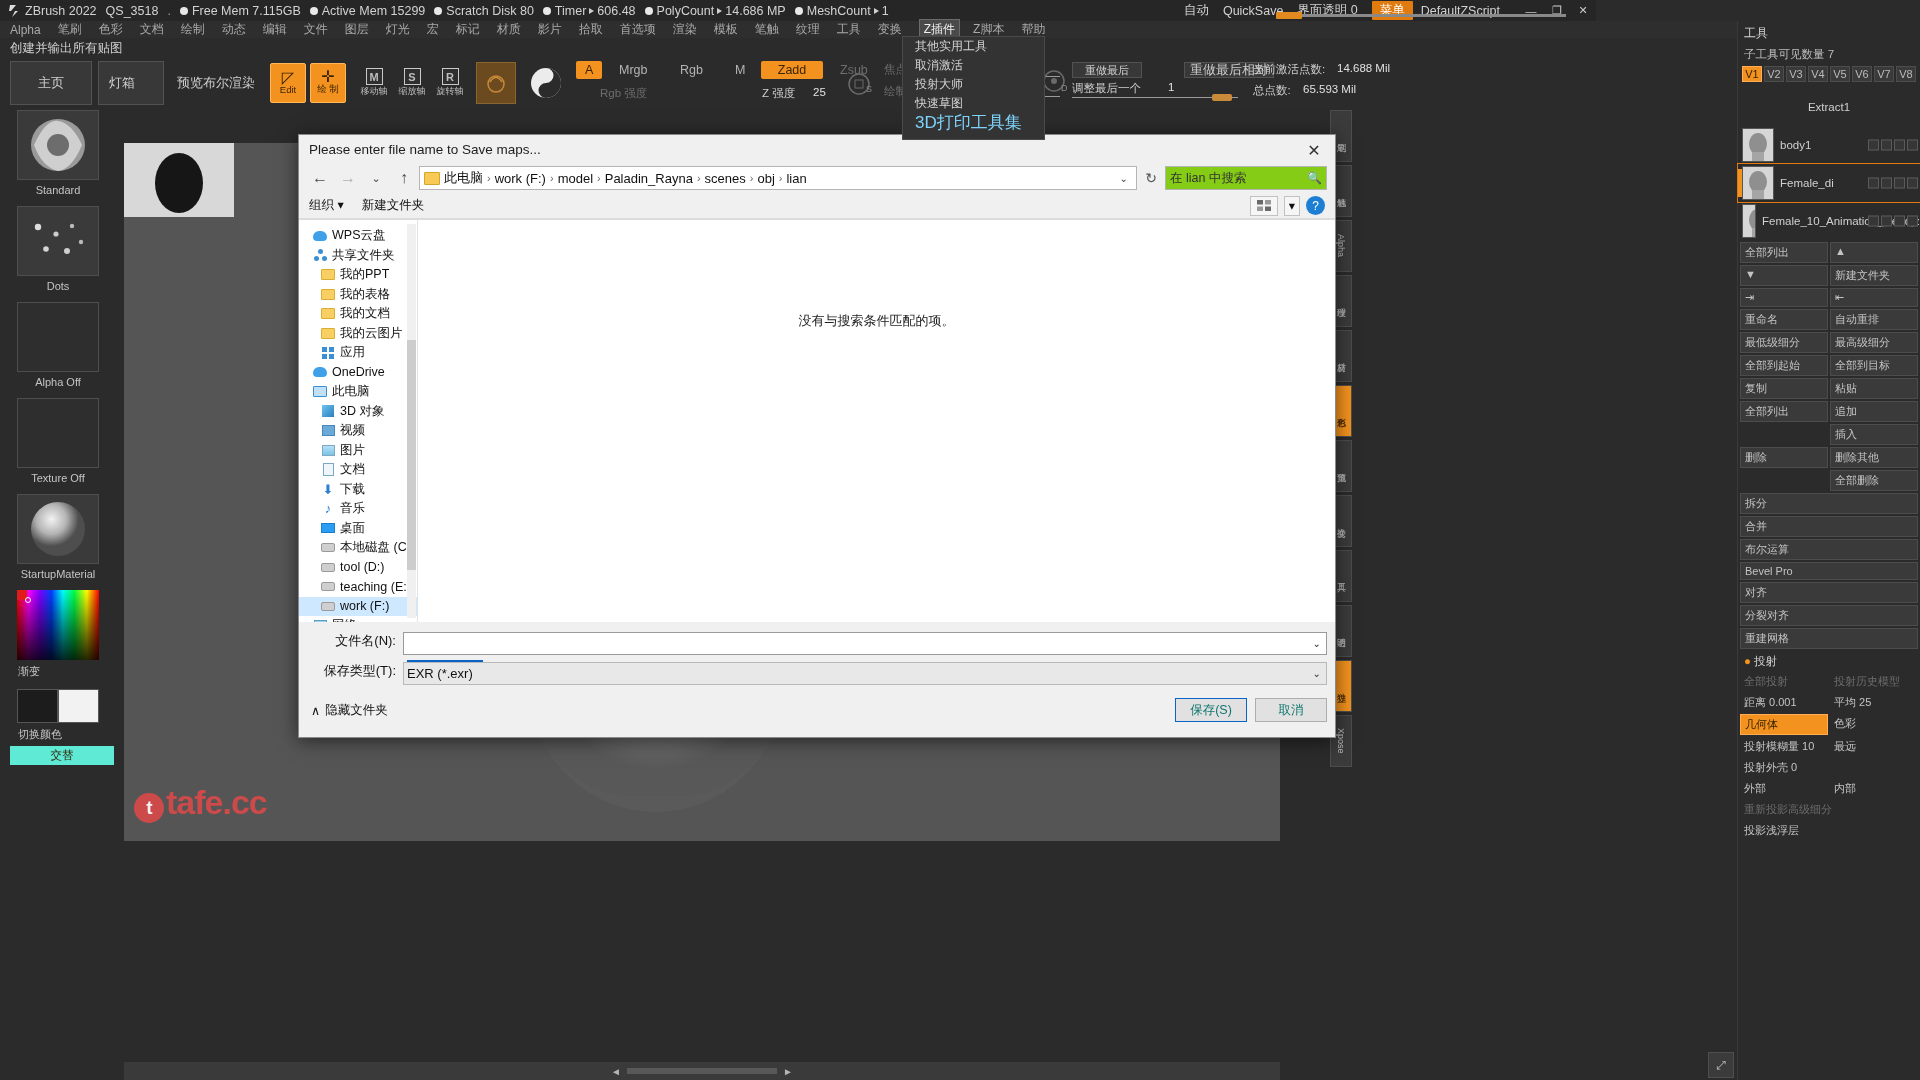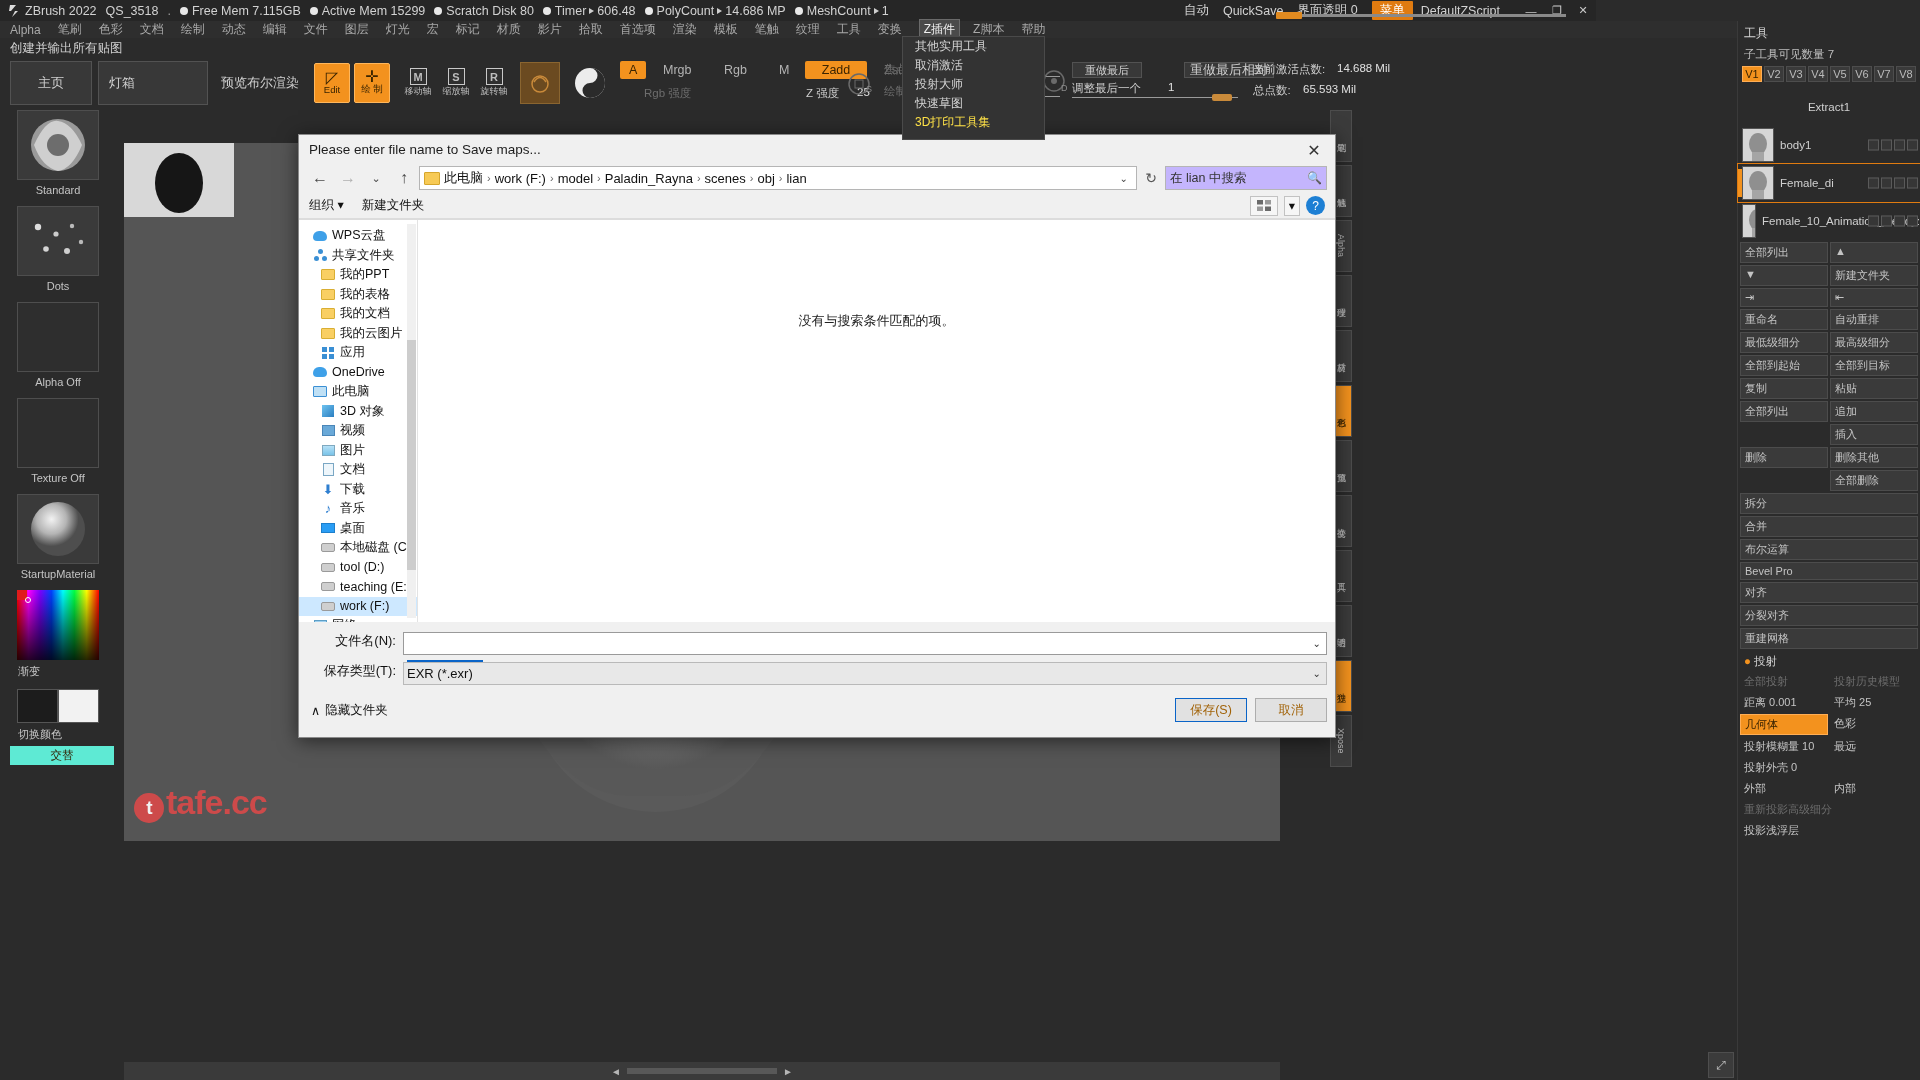--- a/index.html
+++ b/index.html
@@ -170,21 +170,21 @@
   .nav-arrow { width:26px;height:24px;display:flex;align-items:center;justify-content:center;color:#4a4a4a;font-size:16px;}
   .nav-arrow.dim { color:#b0b0b0; }
   .crumbbar {
     flex:1; height:24px; border:1px solid #b5b5b5; background:#fff; display:flex; align-items:center;
     padding:0 4px; font-size:13px; color:#111; gap:2px;
   }
   .crumb-sep { color:#666; margin:0 4px; font-size:11px;}
   .crumb-ico { width:16px;height:13px;background:#f7ca55;border:1px solid #d6a62c;border-radius:1px; margin-right:2px;}
   .crumb-chev { margin-left:auto; color:#444; font-size:10px; padding-right:4px;}
   .nav-refresh { width:24px;height:24px;display:flex;align-items:center;justify-content:center;color:#555;font-size:14px;}
-  .searchbox { width:162px; height:24px; border:1px solid #b5b5b5; background:#c4b5fd; display:flex; align-items:center; padding:0 4px; font-size:12.5px; color:#333;}
+  .searchbox { width:162px; height:24px; border:1px solid #b5b5b5; background:#84cc16; display:flex; align-items:center; padding:0 4px; font-size:12.5px; color:#333;}
   .search-ico { margin-left:auto; color:#555; font-size:12px;}
   .toolbar2 { display:flex; align-items:center; height:26px; padding:0 10px; gap:18px; font-size:12.5px; color:#111; border-bottom:1px solid #dcdcdc;}
   .t2-right { margin-left:auto; display:flex; align-items:center; gap:6px;}
   .viewbtn { width:28px;height:20px;border:1px solid #c2c2c2;background:#f6f6f6;display:flex;align-items:center;justify-content:center;}
   .helpbtn { width:19px;height:19px;border-radius:50%;background:#1d7fd4;color:#fff;font-size:12px;display:flex;align-items:center;justify-content:center;}
   .dlg-body { display:flex; height:403px; background:#fff; border-top:1px solid #dcdcdc;}
   .dlg-side { width:118px; background:#fff; overflow:hidden; position:relative; padding-top:6px; }
   .side-item { display:flex; align-items:center; height:19.5px; padding-left:14px; font-size:12.5px; color:#111; white-space:nowrap;}
   .side-item.indent { padding-left:22px; }
   .side-item.sel { background:#cde8ff; }
@@ -197,21 +197,21 @@
   .form-row { display:flex; height:24px; margin-bottom:6px; padding-right:8px;}
   .form-label { width:104px; text-align:right; font-size:13px; color:#111; padding-right:7px;}
   .form-field { flex:1; height:23px; border:1px solid #9a9a9a; background:#fff; display:flex; align-items:center; padding:0 3px; font-size:13px; position:relative;}
   .form-field.gray { background:#e8e8e8; border-color:#b9b9b9;}
   .fname-sel { background:#0a64c8; color:#fff; padding:0 1px;margin-top:48px; }
   .fld-chev { position:absolute; right:5px; color:#333; font-size:10px; }
   .dlg-footer { display:flex; align-items:center; padding:6px 8px 0 12px; }
   .hidefolders { font-size:12.5px; color:#111; display:flex; align-items:center; gap:5px;}
   .foot-btns { margin-left:auto; display:flex; gap:8px; }
   .btn {
-    width:72px; height:24px; font-size:12.5px; border:1px solid #adadad; background:#e1e1e1; color:#a16207;
+    width:72px; height:24px; font-size:12.5px; border:1px solid #adadad; background:#e1e1e1; color:#0f766e;
     display:flex;align-items:center;justify-content:center;
   }
   .btn.primary { border:1px solid #0a64c8; background:#e1e1e1; }
   
   .ico-cloud { width:14px;height:10px;background:#3ea0e8;border-radius:6px 6px 4px 4px;}
   .ico-share { width:13px;height:13px;position:relative;}
   .ico-share i { position:absolute;width:5px;height:5px;background:#3a8fd4;border-radius:50%;}
   .ico-folder { width:14px;height:11px;background:#f9cf63;border:1px solid #d9ae33; border-radius:1px;}
   .ico-apps { width:12px;height:12px;display:grid;grid-template-columns:1fr 1fr;gap:1.5px;}
   .ico-apps i { background:#3a8fd4; }
@@ -297,21 +297,21 @@
       <span class="m">变换</span>
       <span class="m active">Z插件</span>
       <span class="m">Z脚本</span>
       <span class="m">帮助</span>
     </div>
 
   <div class="hintline">创建并输出所有贴图</div>
 
   <div class="toolbar">
     <div class="tb-box" style="width:82px">主页</div>
-    <div class="tb-box" style="width:110px;justify-content:flex-start;padding-left:10px">灯箱</div>
+    <div class="tb-box" style="width:66px;justify-content:flex-start;padding-left:10px">灯箱</div>
     <div class="tb-flat" style="width:92px">预览布尔渲染</div>
 
     <div class="tb-orange">
       <span class="g">◸</span>
       <span>Edit</span>
     </div>
     <div class="tb-orange" style="margin-right:10px">
       <span class="g">✛</span>
       <span>绘 制</span>
     </div>
@@ -394,21 +394,21 @@
   <span style="position:absolute;left:1253px;top:62px;font-size:11.5px;color:#cfcfcf">当前激活点数:</span>
   <span style="position:absolute;left:1337px;top:62px;font-size:11.5px;color:#e0e0e0">14.688 Mil</span>
   <span style="position:absolute;left:1253px;top:83px;font-size:11.5px;color:#cfcfcf">总点数:</span>
   <span style="position:absolute;left:1303px;top:83px;font-size:11.5px;color:#e0e0e0">65.593 Mil</span>
 
   <div style="position:absolute;left:902px;top:36px;width:143px;height:104px;background:#333;border:1px solid #4a4a4a;z-index:50" id="dropdown">
       <div style="height: 19px; line-height: 19px; padding-left: 12px; font-size: 12px; color: rgb(213, 213, 213);">其他实用工具</div>
       <div style="height: 19px; line-height: 19px; padding-left: 12px; font-size: 12px; color: rgb(213, 213, 213);">取消激活</div>
       <div style="height: 19px; line-height: 19px; padding-left: 12px; font-size: 12px; color: rgb(213, 213, 213);">投射大师</div>
       <div style="height: 19px; line-height: 19px; padding-left: 12px; font-size: 12px; color: rgb(213, 213, 213);">快速草图</div>
-      <div style="height: 19px; line-height: 19px; padding-left: 12px; font-size: 12px; color: #fde047;">3D打印工具集</div>
+      <div style="height: 19px; line-height: 19px; padding-left: 12px; font-size: 17px; color: #7dd3fc;">3D打印工具集</div>
     </div>
 
   <div class="leftpanel">
     <div class="lp-tile">
       <svg width="80" height="68" viewBox="0 0 80 68">
           <ellipse cx="40" cy="34" rx="27" ry="26" fill="#9a9a9a"></ellipse>
           <path d="M16 34 q12 -26 24 -24 q14 2 24 24 q-10 24 -24 26 q-16 -4 -24 -26" fill="#cfcfcf"></path>
           <circle cx="40" cy="34" r="11" fill="#6d6d6d"></circle>
         </svg>
     </div>

